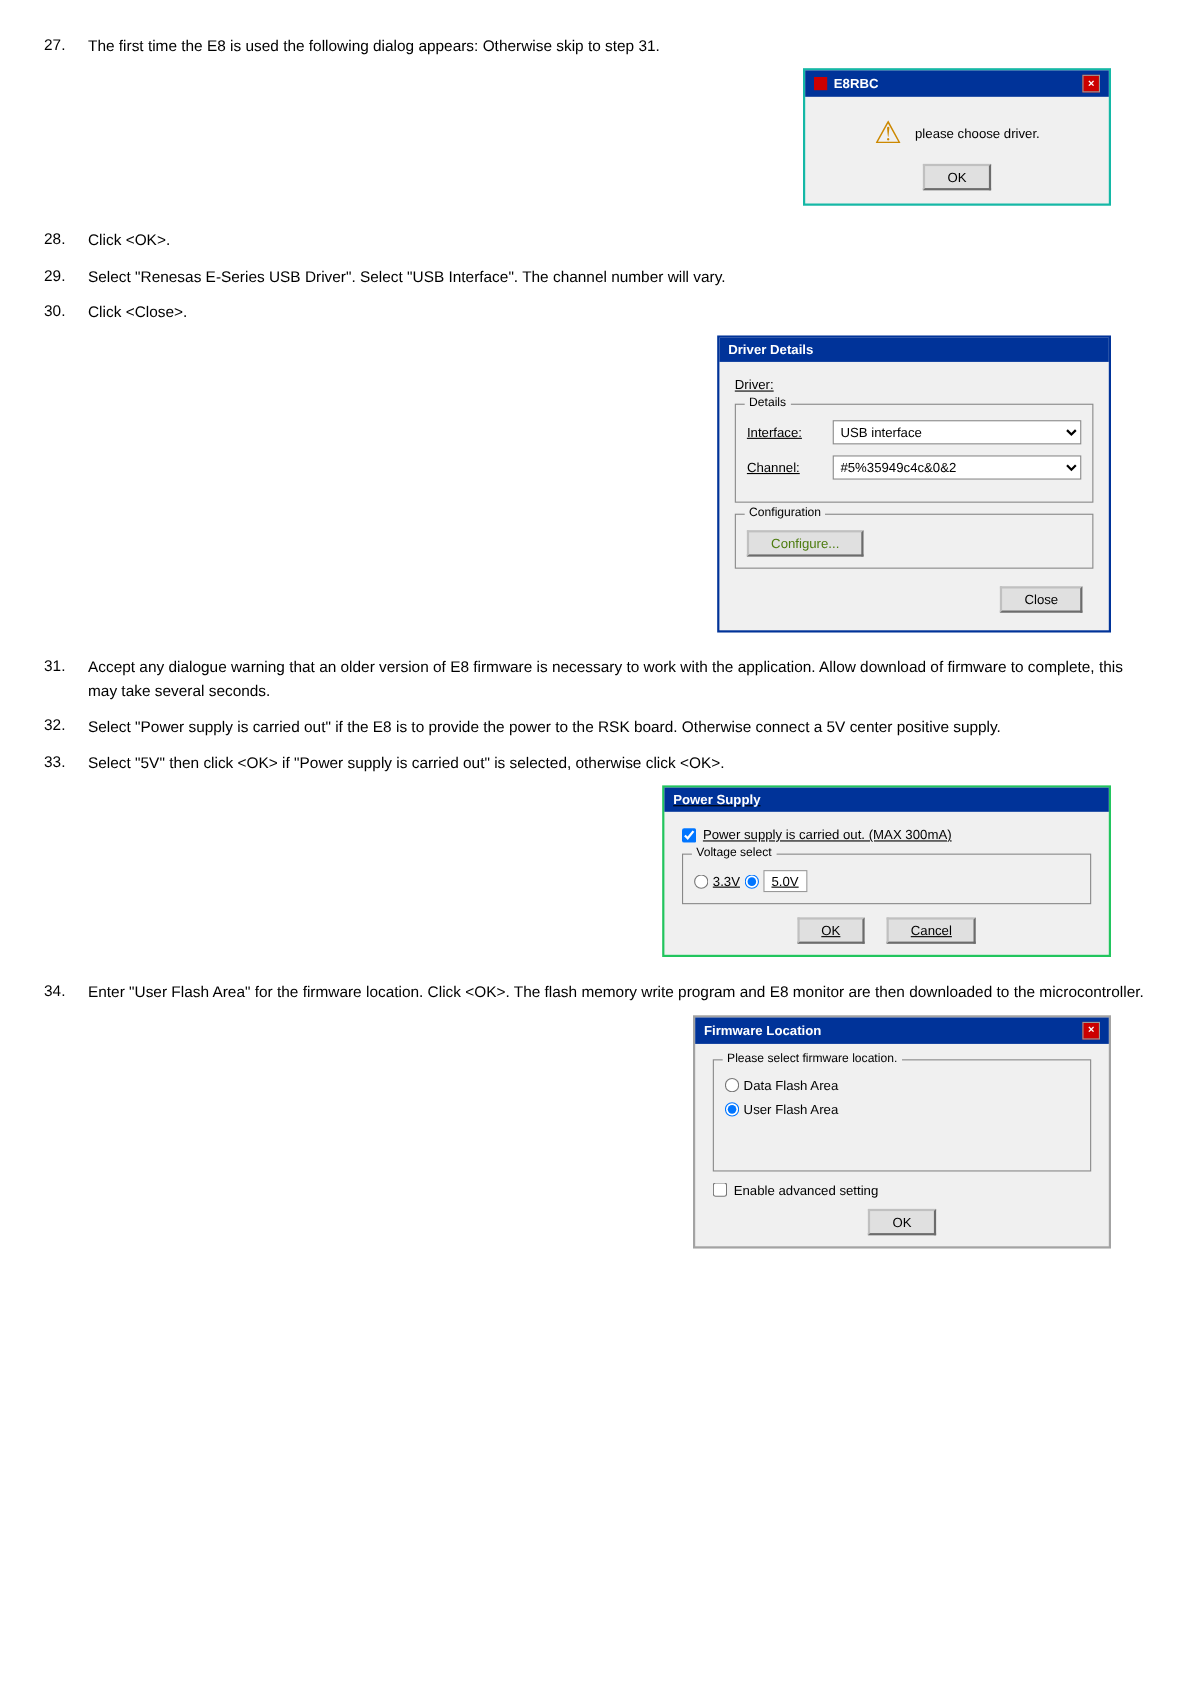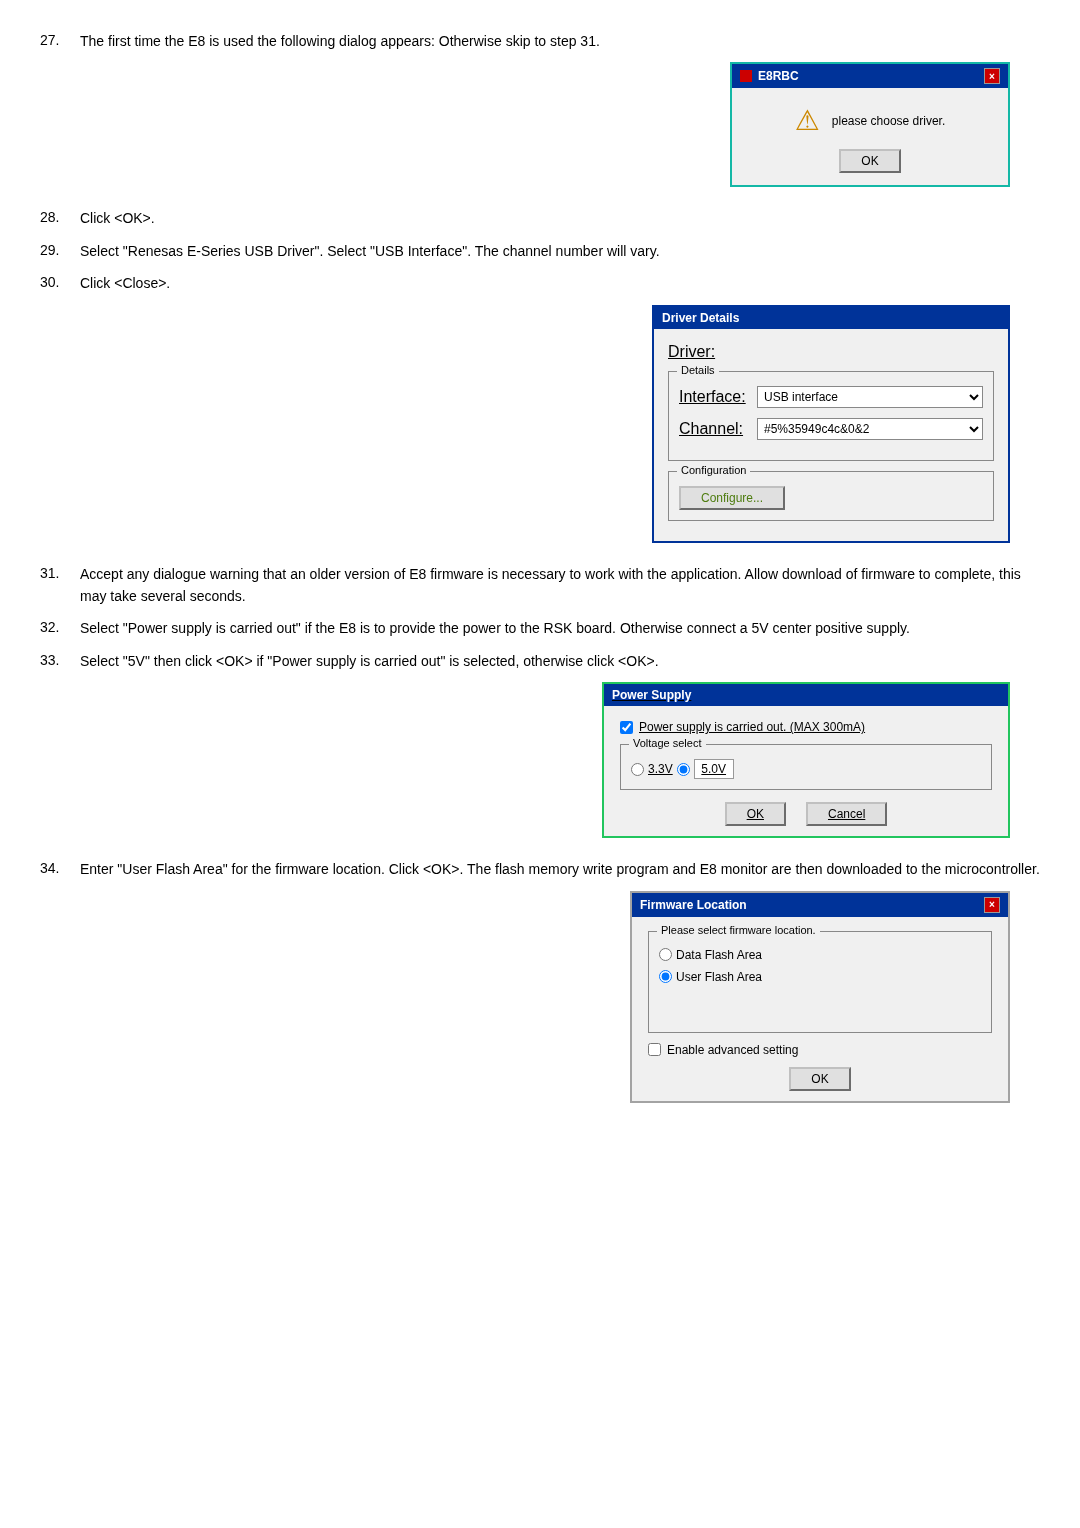--- a/index.html
+++ b/index.html
@@ -117,21 +117,21 @@
       padding: 14px 14px 10px 14px;
     }
     .form-row {
       display: flex;
       align-items: center;
       margin-bottom: 10px;
       gap: 8px;
     }
     .form-label {
       min-width: 70px;
-      font-size: 16px;
+      font-size: 12px;
       text-decoration: underline;
     }
     select.form-select {
       flex: 1;
       height: 22px;
       font-size: 12px;
       border: 1px solid #888;
       background: white;
       padding: 0 2px;
     }
@@ -281,20 +281,23 @@
           </div>
         </div>
 
         <div class="group-box">
           <span class="group-box-title">Configuration</span>
           <div style="margin-top:6px;">
             <button class="btn" style="color:#4d7c0f;">Configure...</button>
           </div>
         </div>
 
+        <div class="dialog-footer">
+          <button class="btn">Close</button>
+        </div>
       </div>
     </div>
   </div>
 </div>
 
 <div class="steps-group" style="margin-top:14px;">
   <div class="step">
     <span class="step-num">31.</span>
     <span class="step-text">Accept any dialogue warning that an older version of E8 firmware is necessary to work with the application. Allow download of firmware to complete, this may take several seconds.</span>
   </div>

